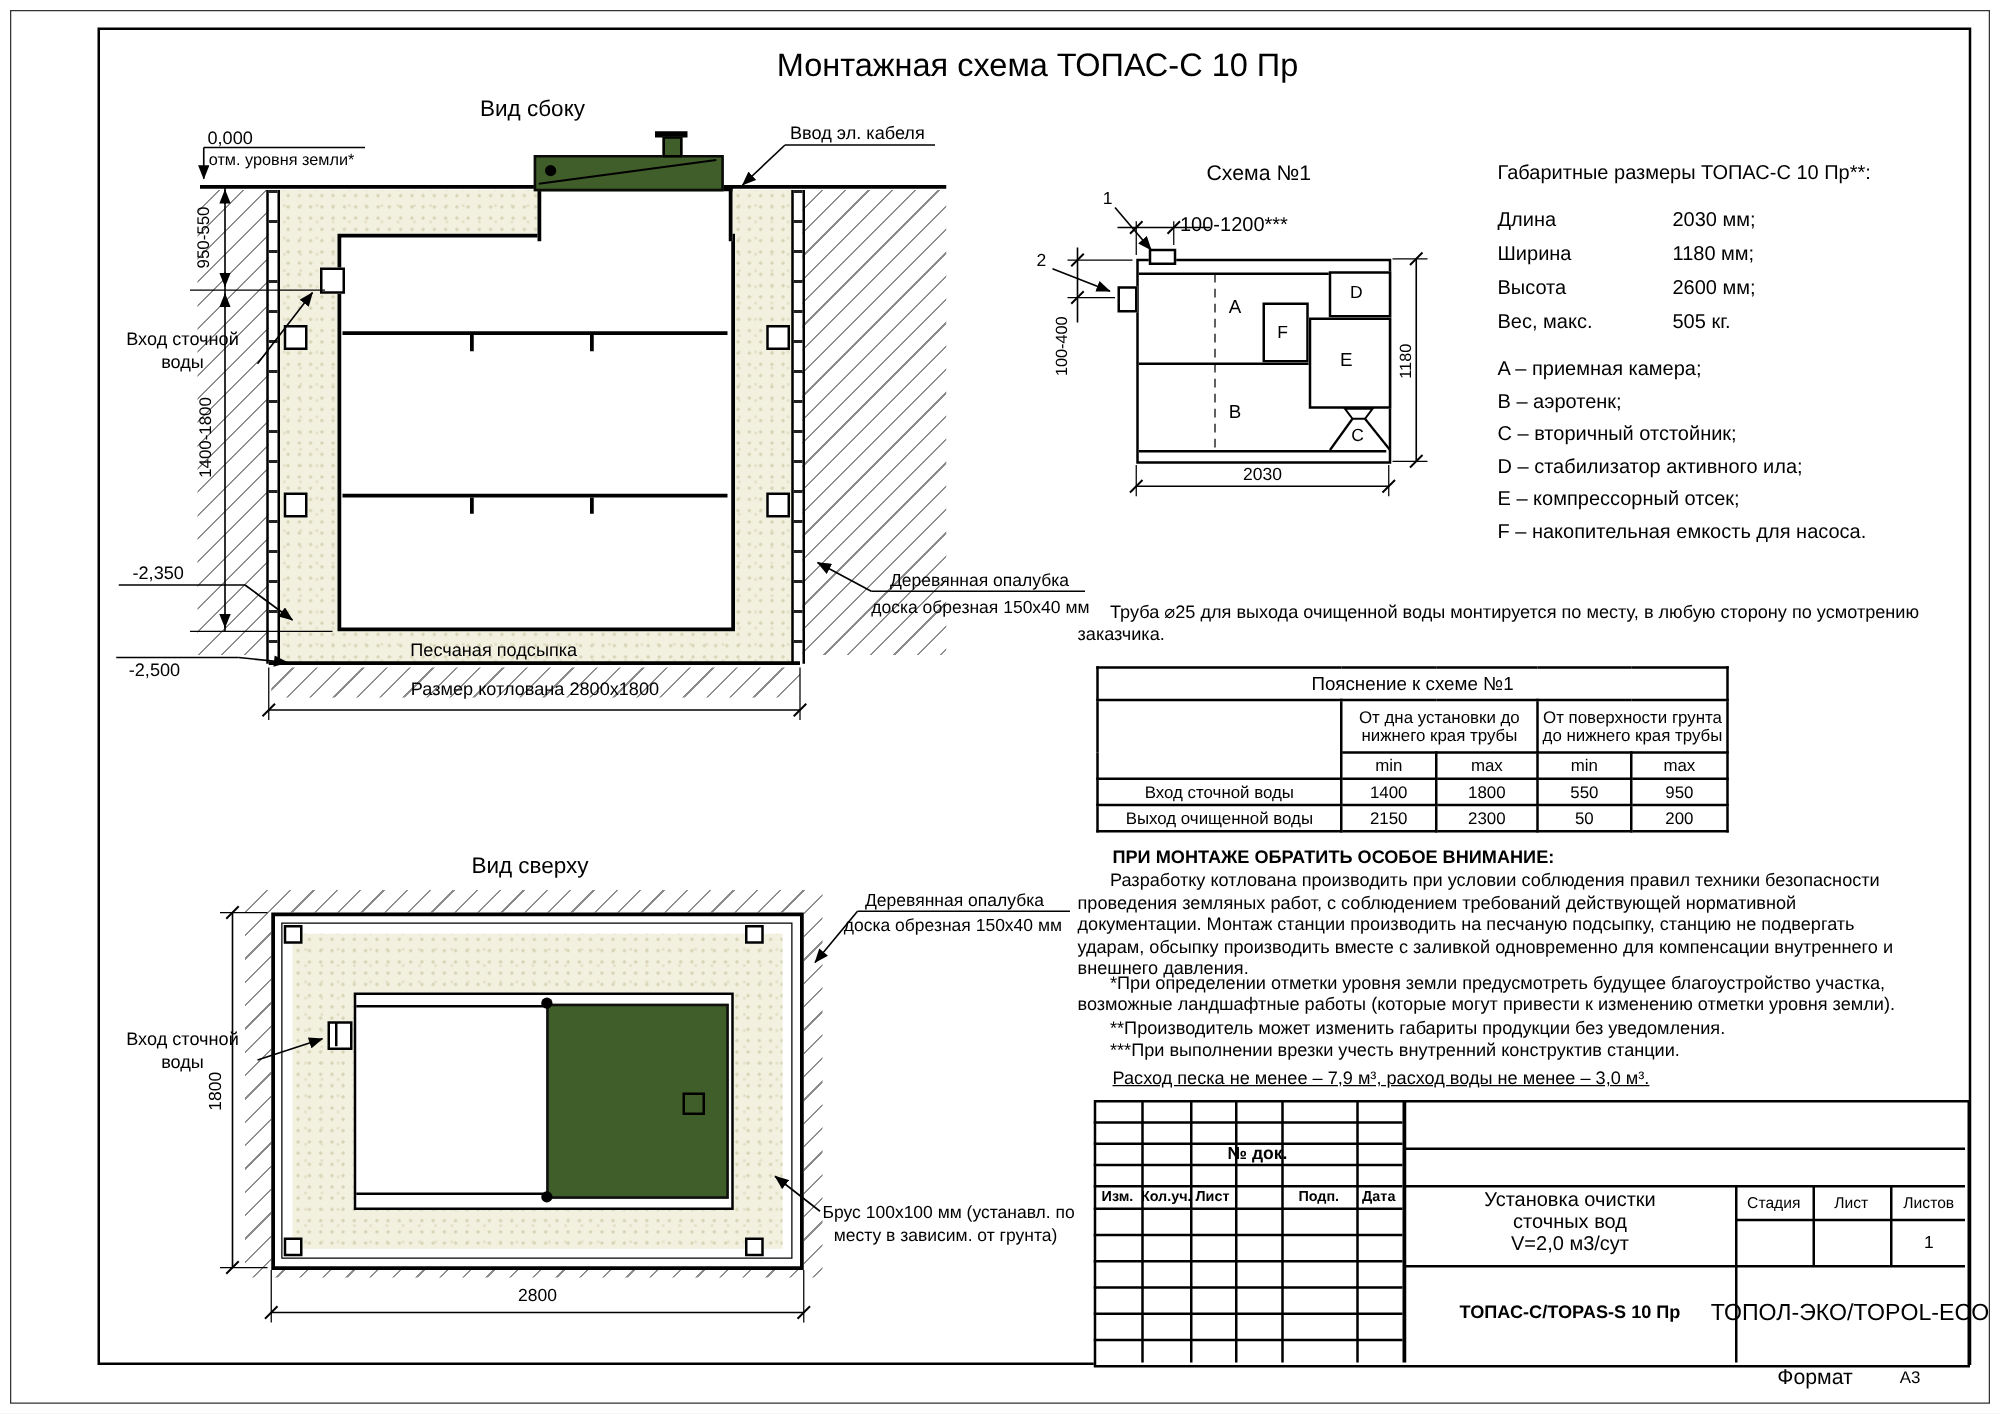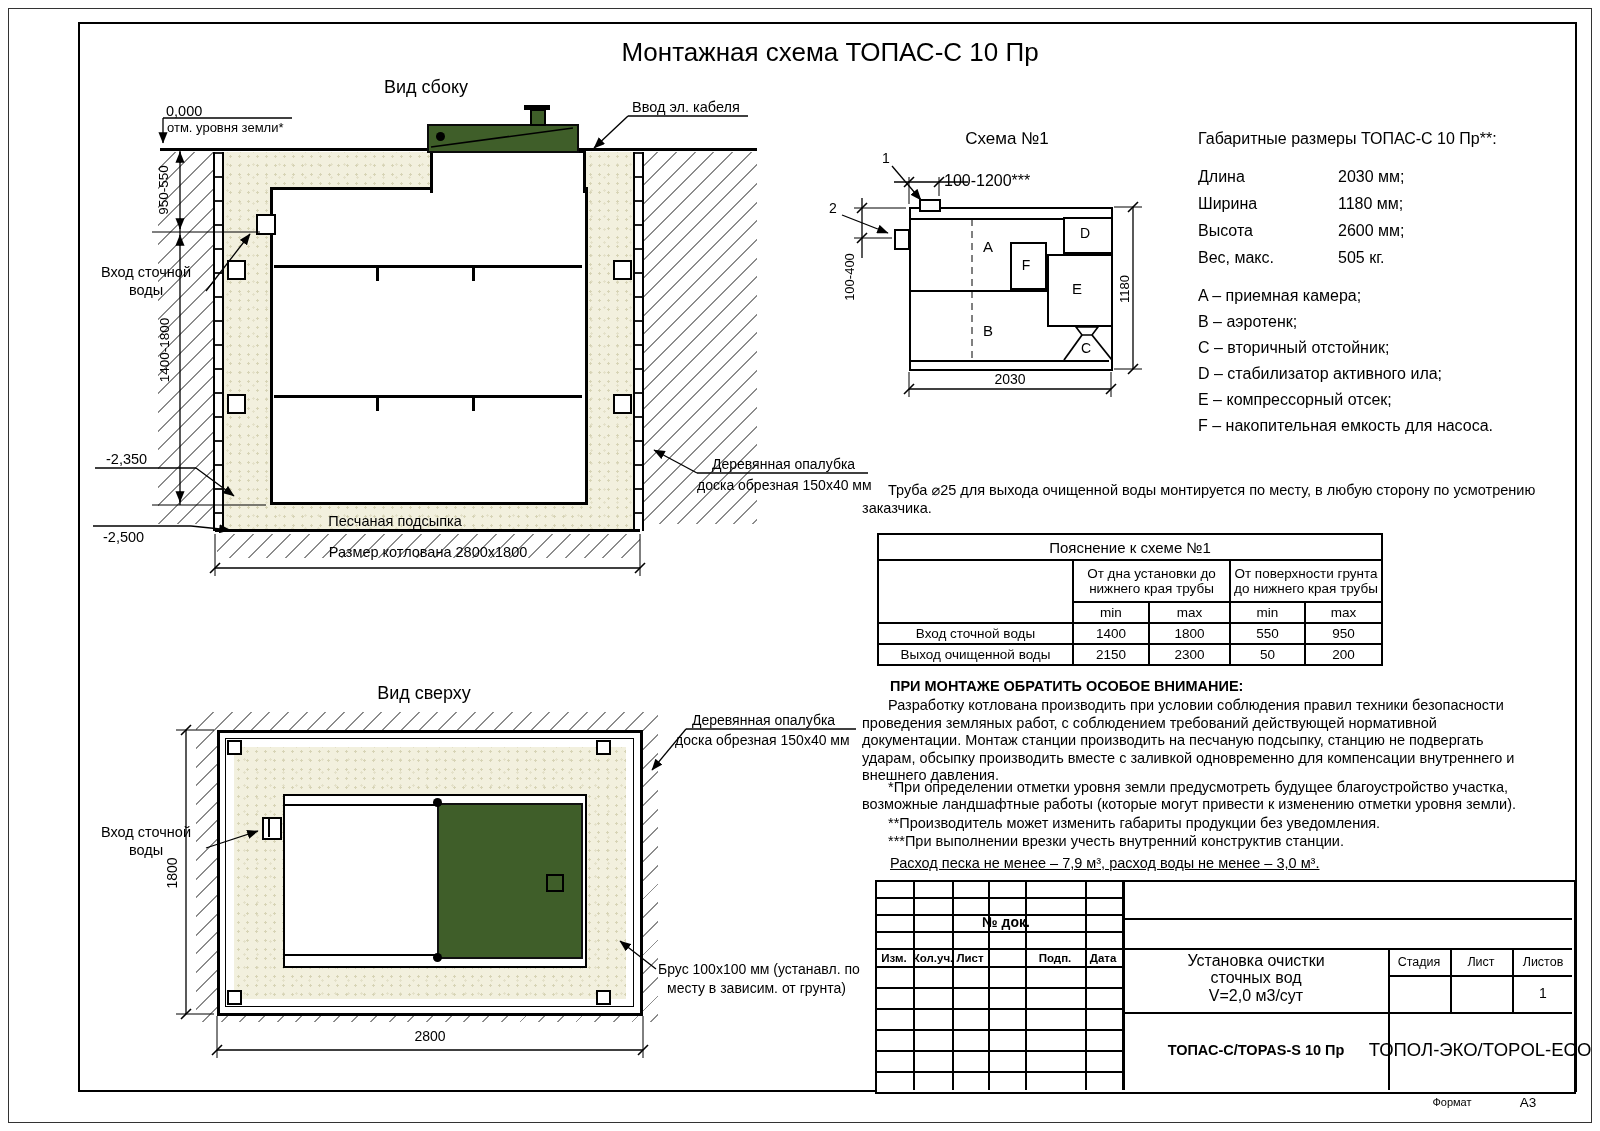--- a/index.html
+++ b/index.html
@@ -242,21 +242,21 @@
 
   <div class="cl txt" style="left:1256px;top:961px;font-size:16px;">Установка очистки</div>
   <div class="cl txt" style="left:1256px;top:978px;font-size:16px;">сточных вод</div>
   <div class="cl txt" style="left:1256px;top:996px;font-size:16px;">V=2,0 м3/сут</div>
   <div class="cl txt" style="left:1419px;top:962px;font-size:12.5px;">Стадия</div>
   <div class="cl txt" style="left:1481px;top:962px;font-size:12.5px;">Лист</div>
   <div class="cl txt" style="left:1543px;top:962px;font-size:12.5px;">Листов</div>
   <div class="cl txt" style="left:1543px;top:993px;font-size:14px;">1</div>
   <div class="cl txt b" style="left:1256px;top:1050px;font-size:14.5px;">ТОПАС-С/TOPAS-S 10 Пр</div>
   <div class="cl txt" style="left:1480px;top:1050px;font-size:18.5px;">ТОПОЛ-ЭКО/TOPOL-ECO</div>
-  <div class="cl txt" style="left:1452px;top:1102px;font-size:11px;">Формат</div>
+  <div class="cl txt" style="left:1452px;top:1102px;font-size:17px;">Формат</div>
   <div class="cl txt" style="left:1528px;top:1102px;font-size:13.5px;">А3</div>
 
   <svg class="ov" width="1600" height="1131" viewBox="0 0 1600 1131">
     <defs>
       <marker id="ar" viewBox="0 0 10 8" refX="9.5" refY="4" markerWidth="9" markerHeight="7" orient="auto-start-reverse">
         <path d="M0 0L10 4L0 8z" fill="#000"></path>
       </marker>
     </defs>
     <g stroke="#000" stroke-width="1.3" fill="none">
 

